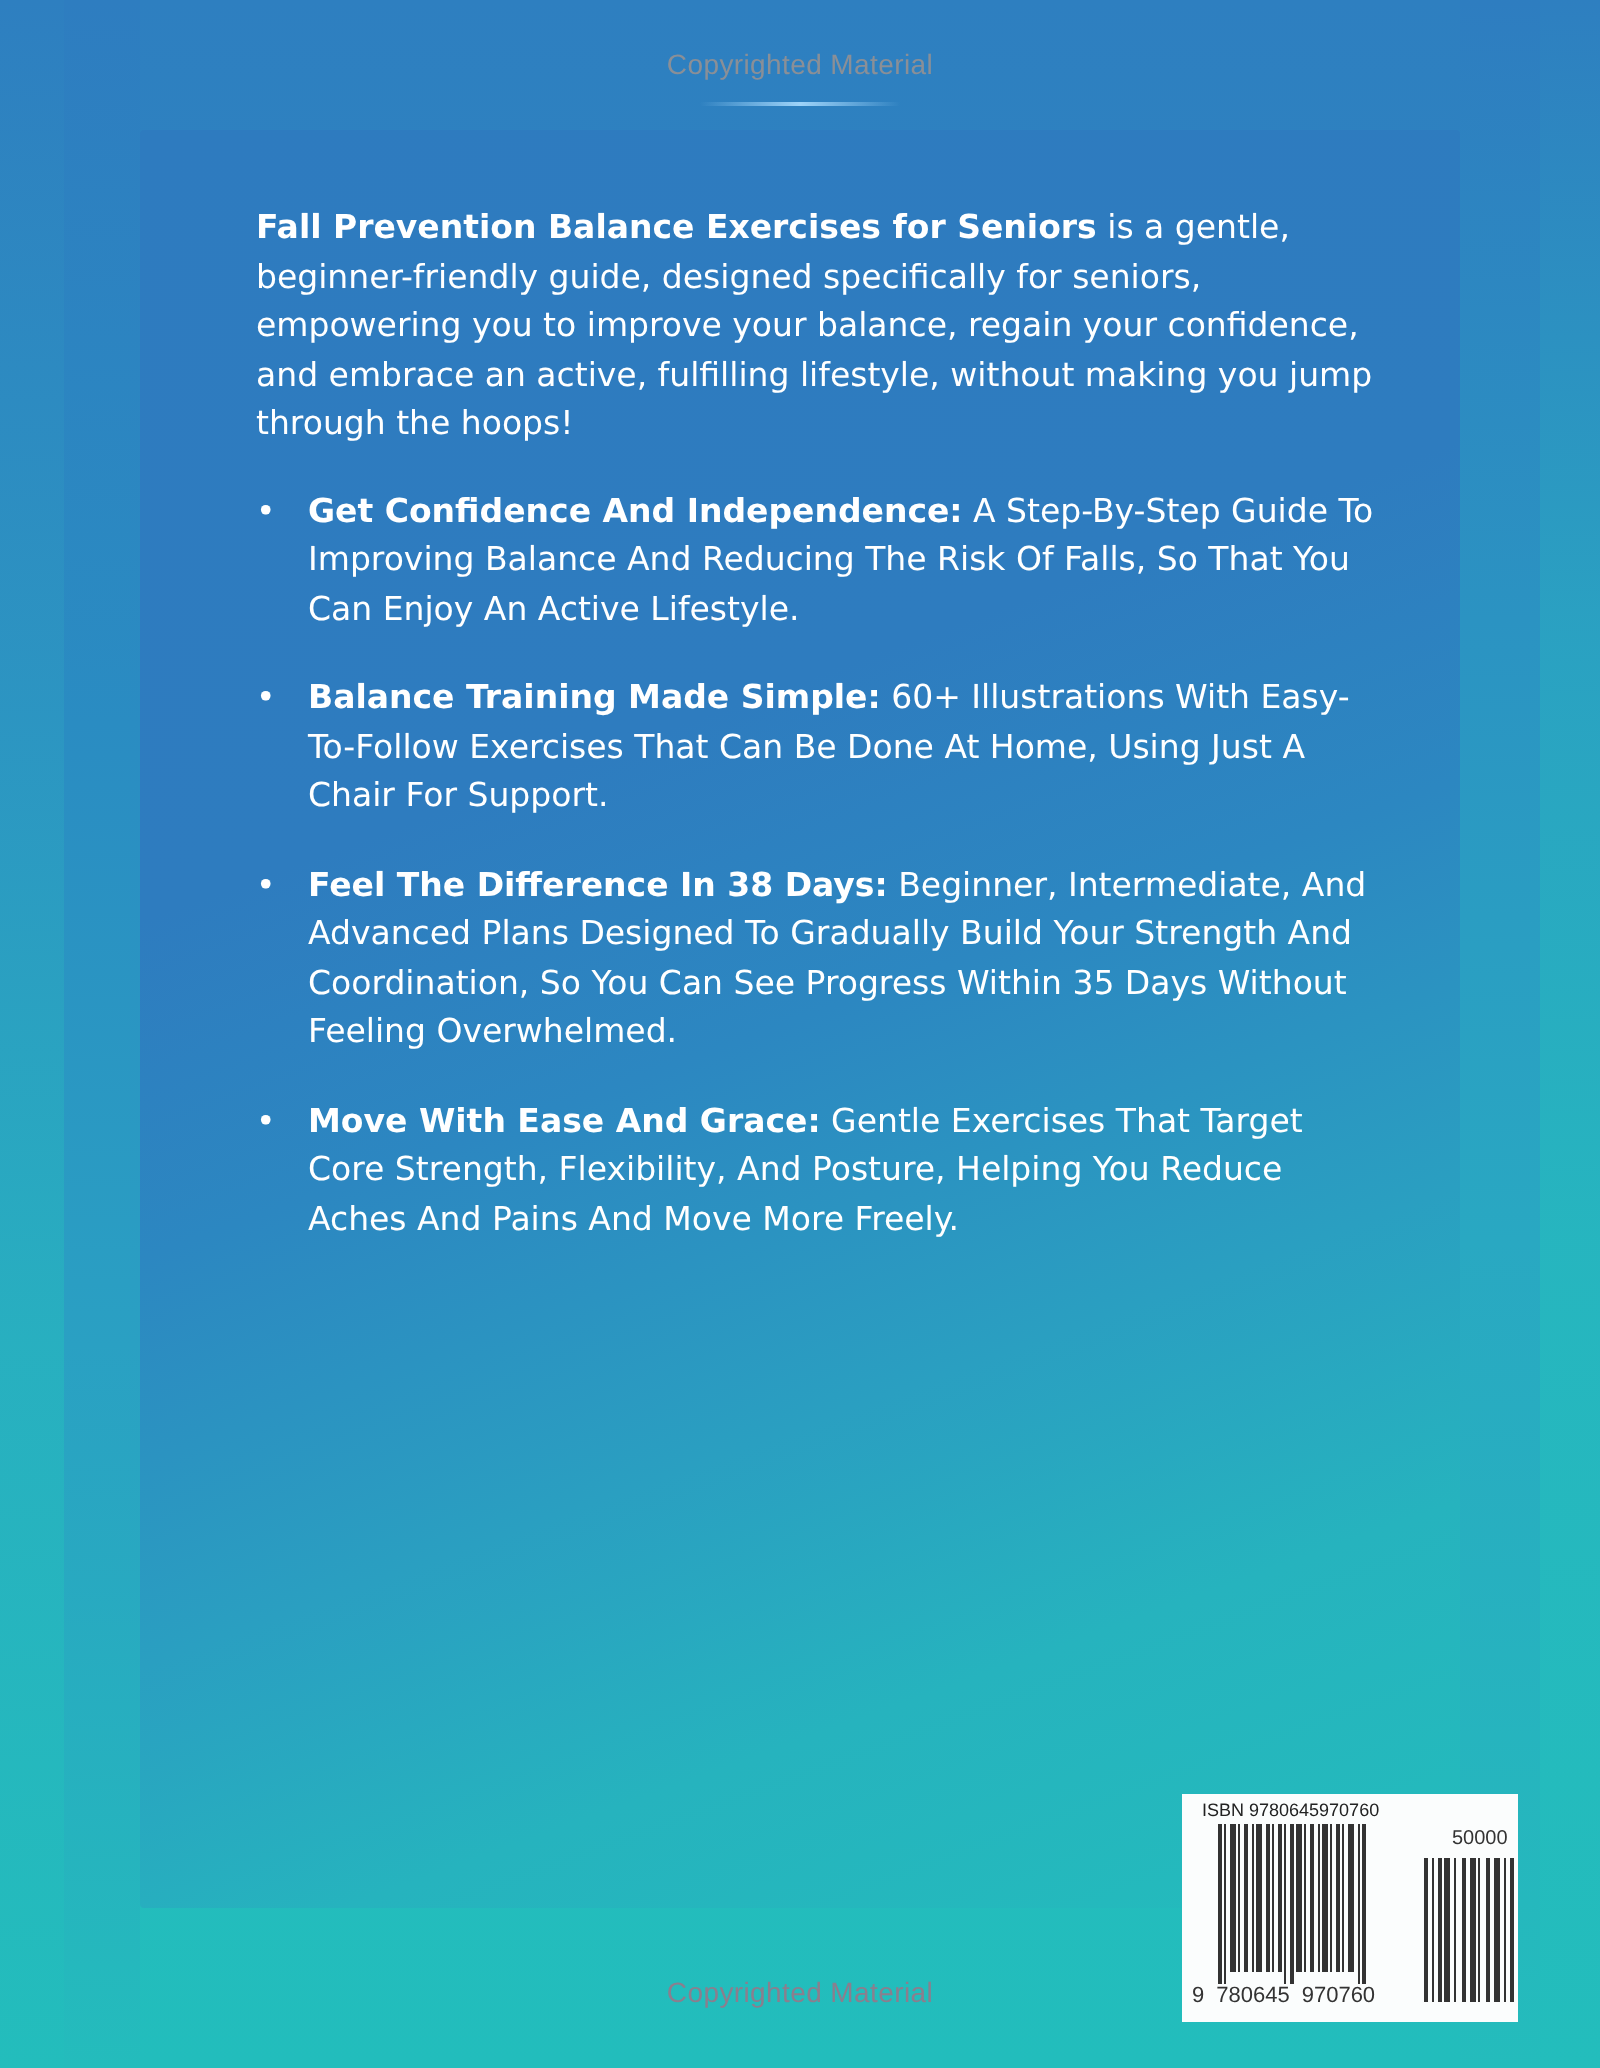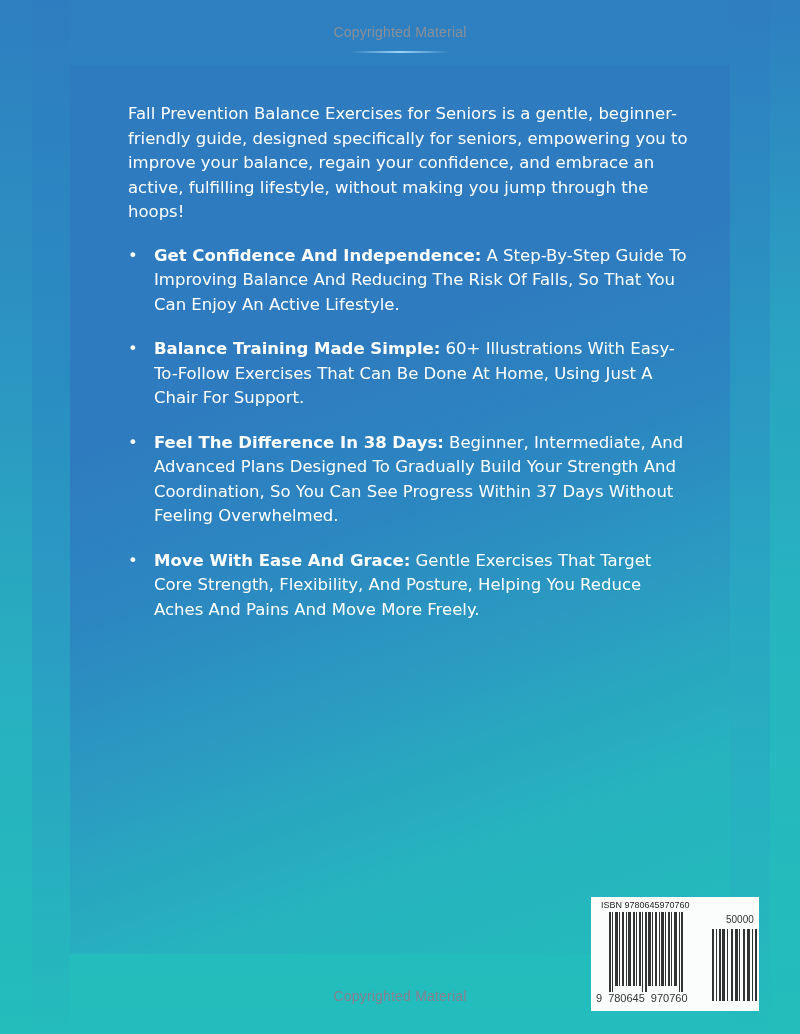--- a/index.html
+++ b/index.html
@@ -41,21 +41,21 @@
       width: 100px;
       background: linear-gradient(90deg, rgba(140,200,255,0) 0%, rgba(170,220,255,0.9) 50%, rgba(140,200,255,0) 100%);
     }
 
     .content {
       position: absolute; left: 128px; width: 560px; top: 102px;
       color: #ffffff;
       font-size: 16.5px; line-height: 24.5px;
     }
     .intro { margin-bottom: 19px; }
-    .intro b { font-weight: normal; }
+    .intro b { font-weight: bold; }
     .helps { margin-bottom: 17px; }
     .bullets { list-style: none; }
     .bullet {
       position: relative; padding-left: 26px; margin-bottom: 20px;
     }
     .bullet .dot {
       position: absolute; left: 0; top: 0; width: 12px; text-align: left;
     }
     .bullet b { font-weight: bold; }
     .closing { margin-top: -1px; }
@@ -108,21 +108,21 @@
     <li class="bullet">
       <span class="dot">•</span>
       <b>Get Confidence And Independence:</b><span> A Step-By-Step Guide To Improving Balance And Reducing The Risk Of Falls, So That You Can Enjoy An Active Lifestyle.</span>
     </li>
     <li class="bullet">
       <span class="dot">•</span>
       <b>Balance Training Made Simple:</b><span> 60+ Illustrations With Easy-To-Follow Exercises That Can Be Done At Home, Using Just A Chair For Support.</span>
     </li>
     <li class="bullet">
       <span class="dot">•</span>
-      <b>Feel The Difference In 38 Days:</b><span> Beginner, Intermediate, And Advanced Plans Designed To Gradually Build Your Strength And Coordination, So You Can See Progress Within 37 Days Without Feeling Overwhelmed.</span>
+      <b>Feel The Difference In 38 Days:</b><span> Beginner, Intermediate, And Advanced Plans Designed To Gradually Build Your Strength And Coordination, So You Can See Progress Within 35 Days Without Feeling Overwhelmed.</span>
     </li>
     <li class="bullet">
       <span class="dot">•</span>
       <b>Move With Ease And Grace:</b><span> Gentle Exercises That Target Core Strength, Flexibility, And Posture, Helping You Reduce Aches And Pains And Move More Freely.</span>
     </li>
   </ul>
 
 </div>
 
 <div class="barcode-box">

